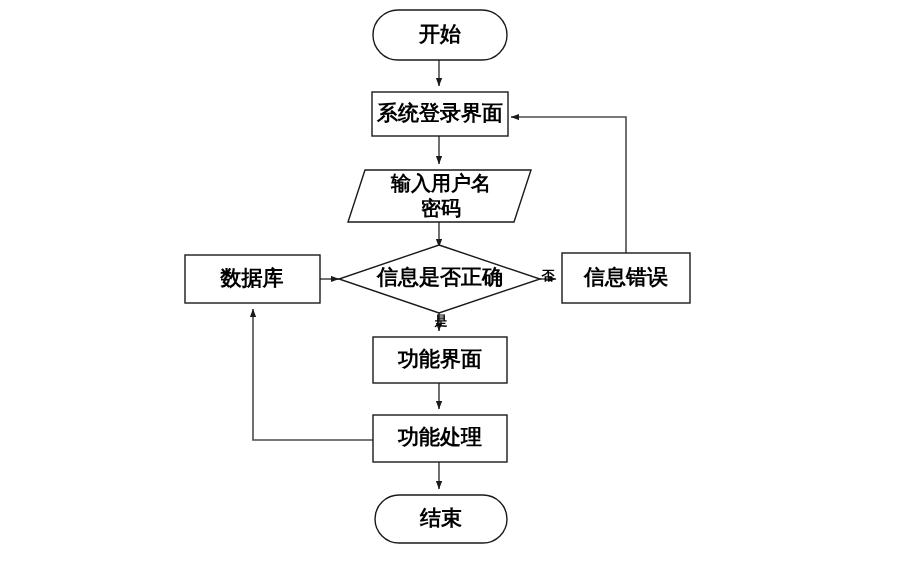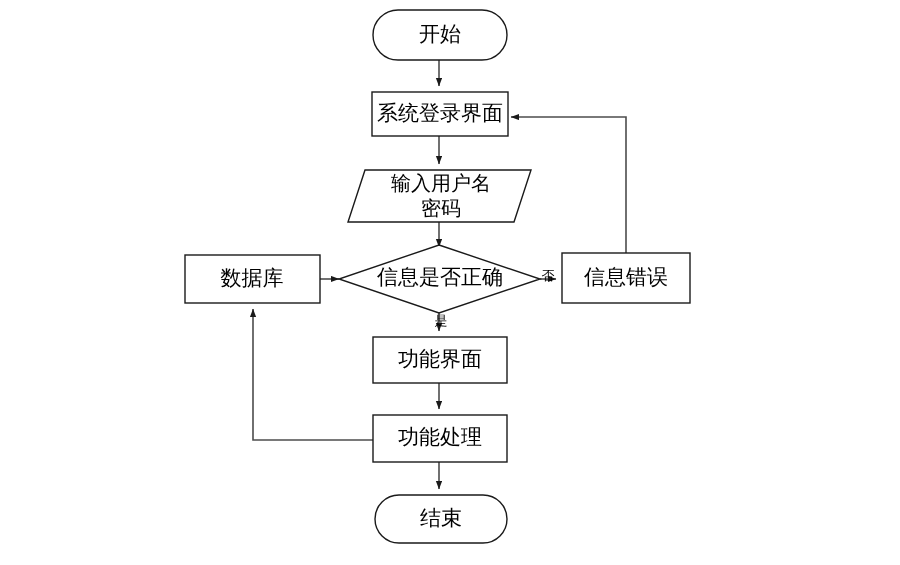--- a/index.html
+++ b/index.html
@@ -11,20 +11,21 @@
     width: 900px;
     height: 565px;
     font-family: "Liberation Serif", "DejaVu Serif", serif;
     overflow: hidden;
   }
   #flowchart-canvas {
     position: relative;
     width: 900px;
     height: 565px;
     background: #ffffff;
+    font-weight: bold;
   }
   svg.diagram {
     position: absolute;
     top: 0;
     left: 0;
     width: 900px;
     height: 565px;
   }
   .shape {
     fill: #ffffff;

